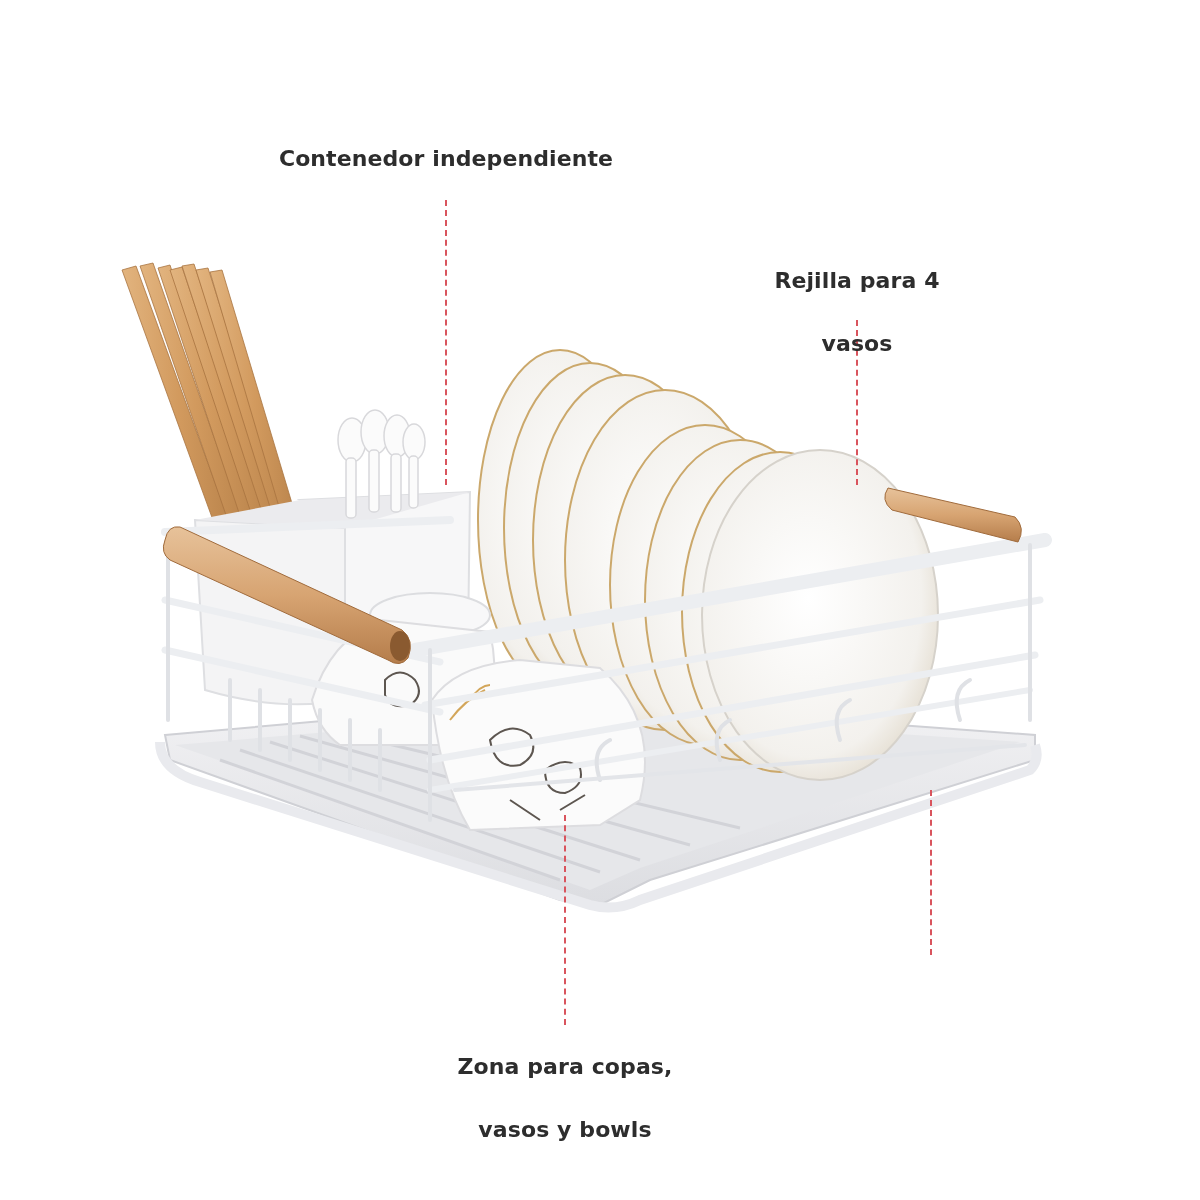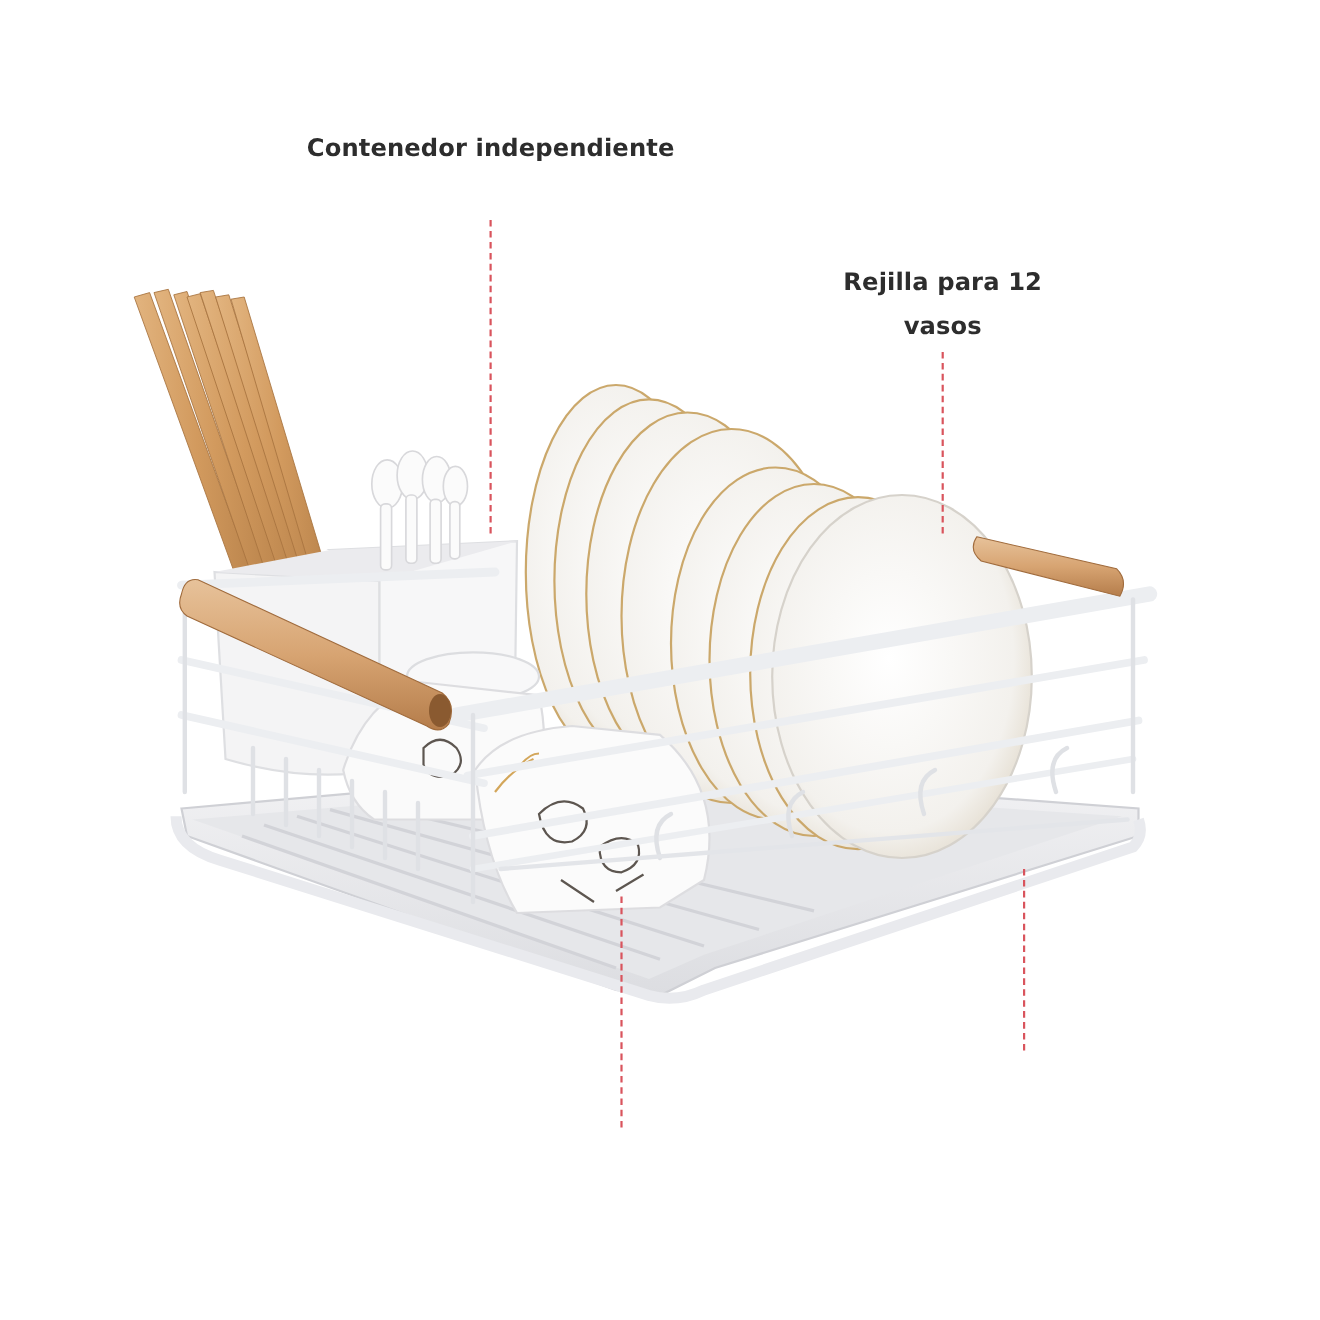--- a/index.html
+++ b/index.html
@@ -2,21 +2,21 @@
 <html><head>
 <meta charset="utf-8">
 <style>
   html, body { margin: 0; padding: 0; background: #ffffff; }
   body { width: 1200px; height: 1200px; position: relative; overflow: hidden;
          font-family: "DejaVu Sans", "Liberation Sans", sans-serif; }
   .stage { position: absolute; left: 0; top: 0; width: 1200px; height: 1200px; }
   .label { position: absolute; text-align: center; color: #2d2d2d; font-weight: bold;
            font-size: 22px; line-height: 40px; letter-spacing: 0.1px; white-space: nowrap;
            transform: translateX(-50%); }
-  .label span { display: block; }
+  .label span { display: block; margin-top: 23px; }
   .leader { position: absolute; width: 0; border-left: 2px dashed #d9545d; }
   svg.product { position: absolute; left: 0; top: 0; }
 </style>
 </head>
 <body>
 
 <div class="stage">
 
   <svg class="product" width="1200" height="1200" viewBox="0 0 1200 1200">
     <defs>
@@ -148,20 +148,24 @@
   <div class="leader" style="left:445px; top:200px; height:285px;"></div>
   <div class="leader" style="left:856px; top:320px; height:165px;"></div>
   <div class="leader" style="left:930px; top:790px; height:165px;"></div>
   <div class="leader" style="left:564px; top:815px; height:210px;"></div>
 
   <div class="label" style="left:446px; top:116px;">
     <span>Contenedor independiente</span>
   </div>
 
   <div class="label" style="left:857px; top:238px;">
-    <span>Rejilla para 12</span>
+    <span>Rejilla para 4</span>
     <span>vasos</span>
   </div>
 
   <div class="label" style="left:931px; top:952px;">
   </div>
 
+  <div class="label" style="left:565px; top:1024px;">
+    <span>Zona para copas,</span>
+    <span>vasos y bowls</span>
+  </div>
 </div>
 
 </body></html>

